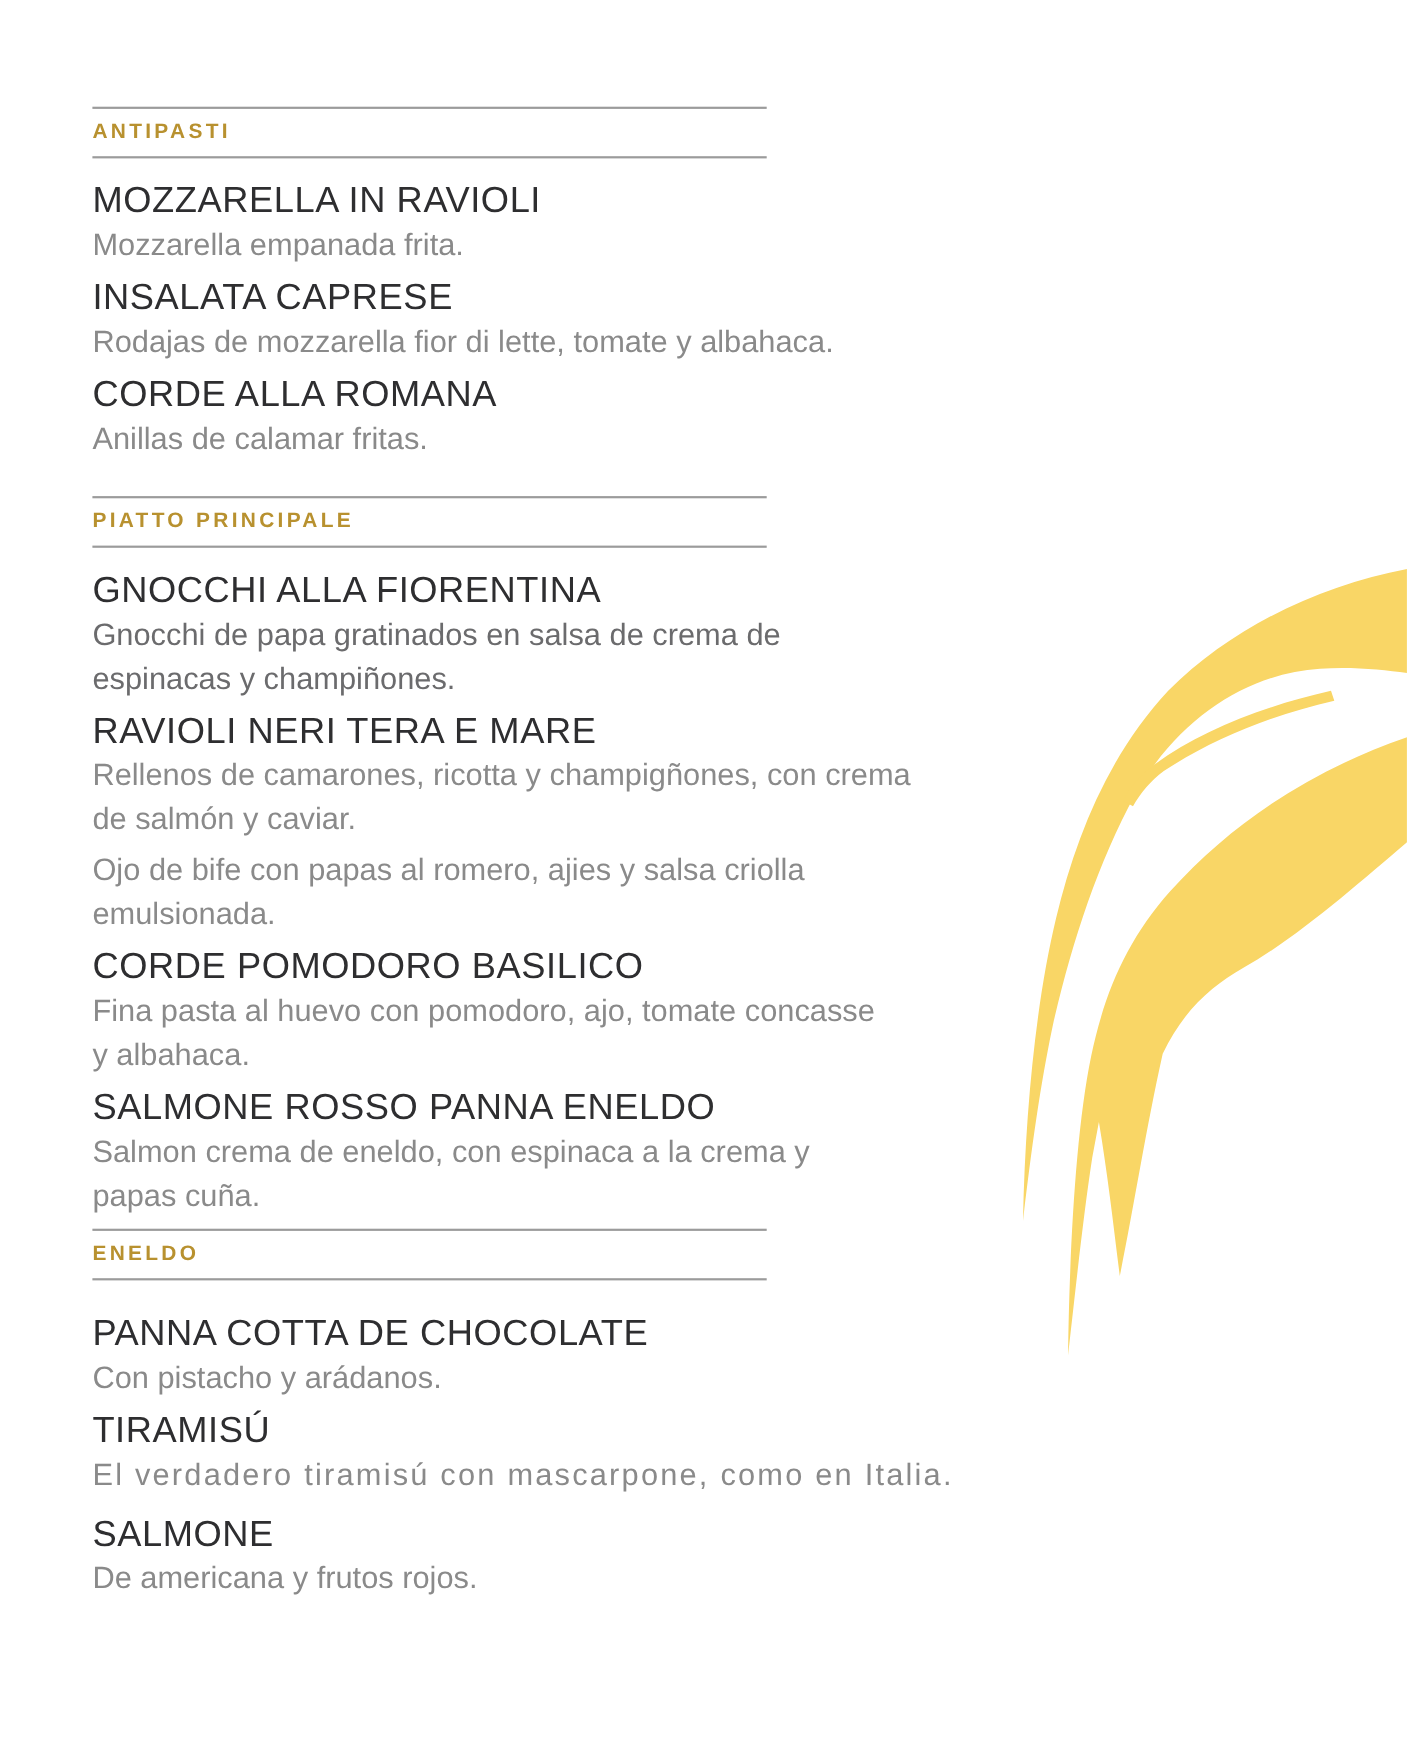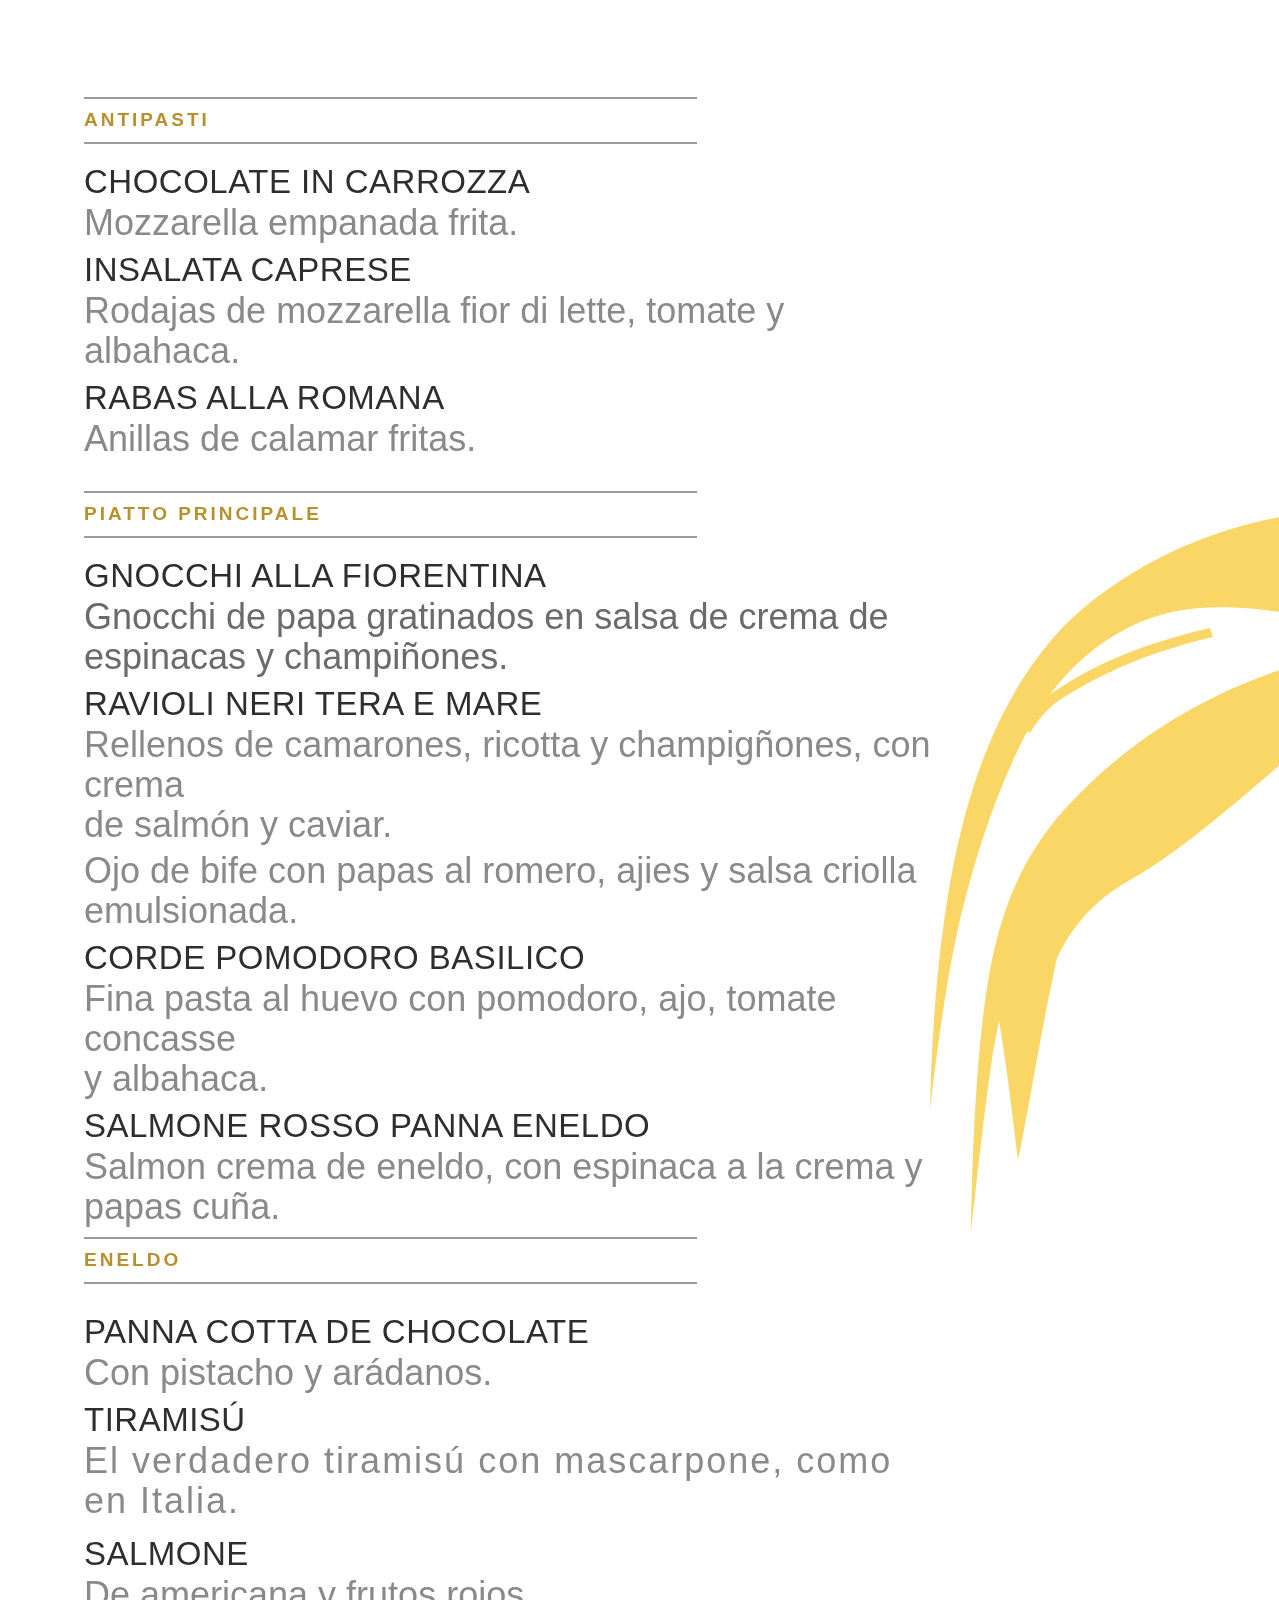--- a/index.html
+++ b/index.html
@@ -45,21 +45,21 @@
   .dish-name {
     margin: 0;
     font-size: 33px;
     line-height: 42px;
     font-weight: 400;
     letter-spacing: 0.5px;
     color: var(--title, #2e2e30);
   }
   .dish-desc {
     margin: 0;
-    font-size: 36px;
+    font-size: 28px;
     line-height: 40px;
     font-weight: 400;
     color: var(--desc, #8a8a8a);
     white-space: pre-line;
   }
   .menu-item.dark .dish-desc { color: var(--desc-dark, #6b6b6d); }
   .menu-item.spaced .dish-desc { letter-spacing: 2px; }
   .brush {
     position: absolute;
     left: 880px;
@@ -75,31 +75,31 @@
 
 <div class="page">
 
   <main class="menu">
   <section class="menu-section">
     <header class="section-head">
       <h2 class="section-label">ANTIPASTI</h2>
     </header>
     <div class="section-items">
   <article class="menu-item">
-    <h3 class="dish-name">CHOCOLATE IN CARROZZA</h3>
+    <h3 class="dish-name">MOZZARELLA IN RAVIOLI</h3>
     <p class="dish-desc">Mozzarella empanada frita.</p>
   </article>
 
   <article class="menu-item">
     <h3 class="dish-name">INSALATA CAPRESE</h3>
     <p class="dish-desc">Rodajas de mozzarella fior di lette, tomate y albahaca.</p>
   </article>
 
   <article class="menu-item">
-    <h3 class="dish-name">RABAS ALLA ROMANA</h3>
+    <h3 class="dish-name">CORDE ALLA ROMANA</h3>
     <p class="dish-desc">Anillas de calamar fritas.</p>
   </article>
 </div>
   </section>
 
   <section class="menu-section">
     <header class="section-head">
       <h2 class="section-label">PIATTO PRINCIPALE</h2>
     </header>
     <div class="section-items">

